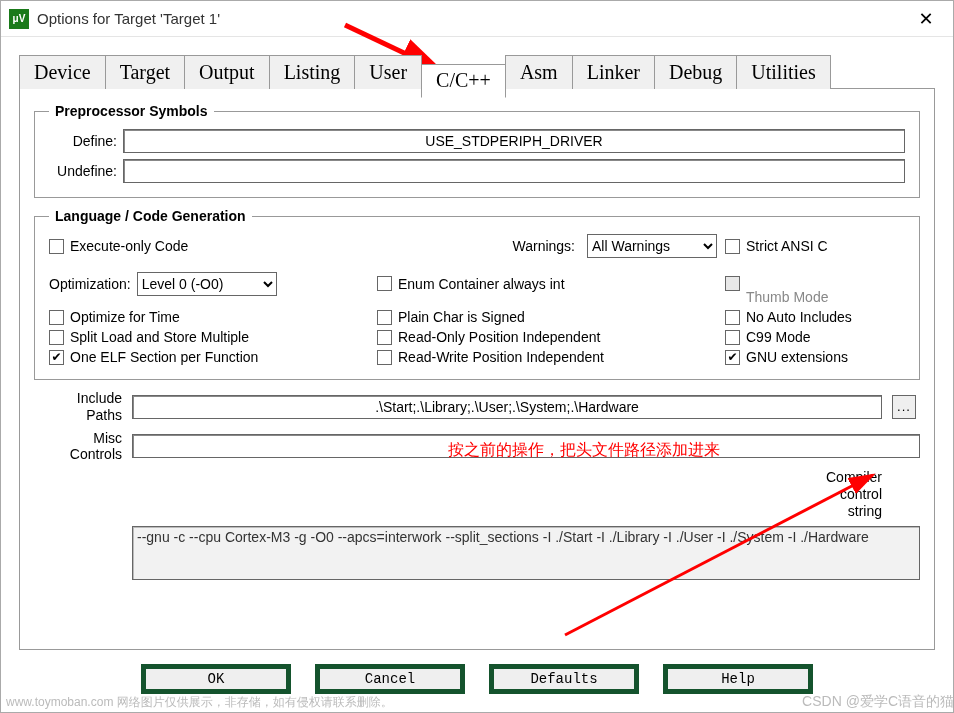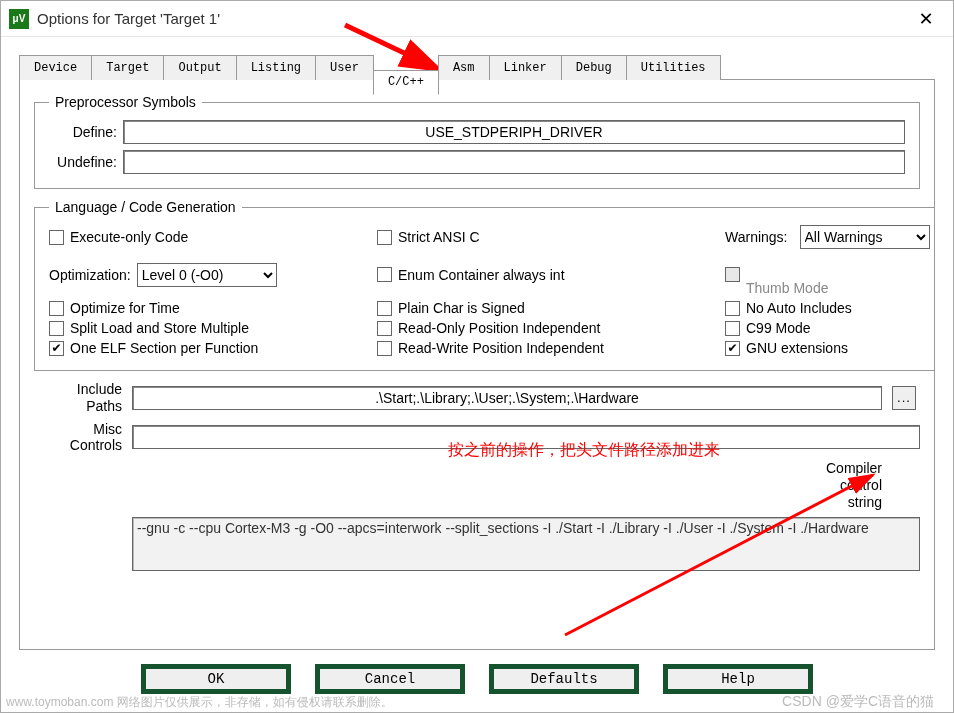--- a/index.html
+++ b/index.html
@@ -6,26 +6,26 @@
 body { margin: 0; background: #f5f5f5; width: 954px; height: 713px; position: relative; }
 .window { width: 954px; height: 713px; background: #fff; border: 1px solid #aaa; display: flex; flex-direction: column; }
 .titlebar { height: 36px; display: flex; align-items: center; padding: 0 4px 0 8px; border-bottom: 1px solid #e5e5e5; }
 .titlebar-icon { width: 20px; height: 20px; background: #1a7a1a; color: #fff; font-size: 10px; display: flex; align-items: center; justify-content: center; margin-right: 8px; font-weight: bold; }
 .titlebar-title { flex: 1; font-size: 15px; color: #333; }
 .titlebar-close { width: 46px; height: 32px; display: flex; align-items: center; justify-content: center; font-size: 18px; cursor: pointer; }
 
 .content { flex: 1; padding: 18px 18px 0 18px; display: flex; flex-direction: column; }
 
 .tabs { display: flex; position: relative; z-index: 1; }
-.tab { border: 1px solid #999; padding: 5px 14px; font-size: 12px; background: #f0f0f0; margin-right: -1px; cursor: pointer; border-bottom: none; font-family: Liberation Mono, monospace; }
-.tab.active { background: #fff; position: relative; top: 15px; padding-top: 4px; border-bottom: 1px solid #fff; }
+.tab { border: 1px solid #999; padding: 5px 14px; font-size: 20px; background: #f0f0f0; margin-right: -1px; cursor: pointer; border-bottom: none; font-family: Liberation Serif, serif; }
+.tab.active { background: #fff; position: relative; top: 9px; padding-top: 4px; border-bottom: 1px solid #fff; }
 .tab-panel { border: 1px solid #999; flex: 1; margin-top: -1px; padding: 14px; background: #fff; display: flex; flex-direction: column; gap: 10px; overflow: hidden; }
 
 fieldset { border: 1px solid #999; padding: 10px 14px 14px 14px; margin: 0; }
-legend { font-size: 14px; padding: 0 6px; }
+legend { font-size: 14px; padding: 0 6px; font-weight: bold; }
 
 .row { display: flex; align-items: center; margin-bottom: 6px; }
 .label-r { width: 74px; text-align: right; font-size: 14px; padding-right: 6px; }
 input[type="text"] { height: 24px; border: 1px solid #666; padding: 0 4px; font-size: 14px; font-family: Arial, sans-serif; background: #fff; text-align: center; }
 input[type="text"].sunken { box-shadow: inset 1px 1px 0 #888; }
 .flex1 { flex: 1; }
 
 .grid3 { display: grid; grid-template-columns: 320px 340px 1fr; gap: 4px 8px; align-items: center; }
 .cell { display: flex; align-items: center; gap: 6px; font-size: 14px; }
 .chk { width: 15px; height: 15px; border: 1px solid #666; background: #fff; display: inline-flex; align-items: center; justify-content: center; font-size: 12px; cursor: pointer; flex-shrink: 0; }
@@ -39,21 +39,21 @@
 .paths-label { text-align: right; font-size: 14px; line-height: 1.2; }
 .browse-btn { width: 24px; height: 24px; border: 1px solid #666; background: #efefef; cursor: pointer; font-size: 13px; display: flex; align-items: center; justify-content: center; letter-spacing: 1px; }
 textarea { border: 1px solid #666; resize: none; font-size: 14px; font-family: Arial, sans-serif; padding: 2px 4px; background: #f2f2f2; box-shadow: inset 1px 1px 0 #bbb; }
 textarea[readonly] { color: #333; }
 
 .buttons { display: flex; gap: 24px; justify-content: center; padding: 14px 0 18px 0; }
 .btn { width: 150px; height: 30px; border: 5px solid #14532d; background: #efefef; cursor: pointer; font-size: 14px; font-family: "Courier New", monospace; }
 
 .annotation { position: absolute; left: 448px; top: 440px; color: #ff0000; font-size: 16px; font-family: "Microsoft YaHei", sans-serif; pointer-events: none; }
 .watermark-bl { position: absolute; left: 6px; bottom: 2px; color: #bbb; font-size: 12px; }
-.watermark-br { position: absolute; right: 20px; bottom: 2px; color: #bbb; font-size: 14px; }
+.watermark-br { position: absolute; right: 0; bottom: 2px; color: #bbb; font-size: 14px; }
 
 
 .arrow { position: absolute; pointer-events: none; }
 </style>
 </head>
 <body>
 
 <div class="window">
   <div class="titlebar">
     <div class="titlebar-icon">μV</div>
@@ -91,26 +91,26 @@
 
       <fieldset>
         <legend>Language / Code Generation</legend>
         <div class="grid3">
 
           <div class="cell">
               <span class="chk"></span>
               <span>Execute-only Code</span>
             </div>
           <div class="cell">
-              <span class="chk"></span>
-              <span>Strict ANSI C</span>
-            </div>
-          <div class="cell">
               <span class="wlabel">Warnings:</span>
               <select style="width:130px"><option>All Warnings</option></select>
+            </div>
+          <div class="cell">
+              <span class="chk"></span>
+              <span>Strict ANSI C</span>
             </div>
 
           <div class="cell">
               <span>Optimization:</span>
               <select style="width:140px"><option>Level 0 (-O0)</option></select>
             </div>
           <div class="cell">
               <span class="chk"></span>
               <span>Enum Container always int</span>
             </div>

